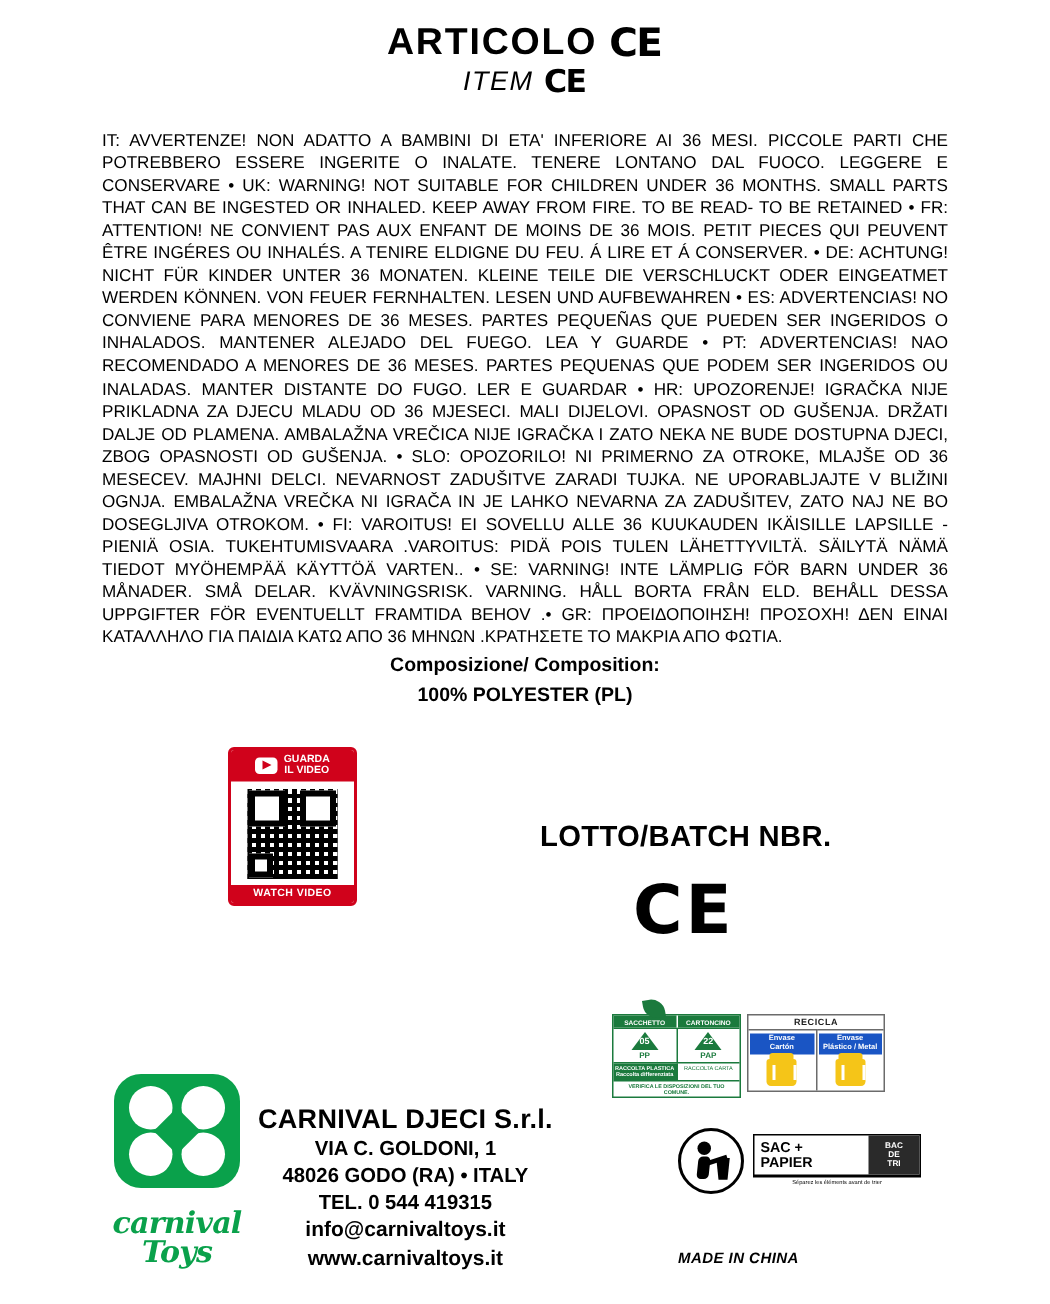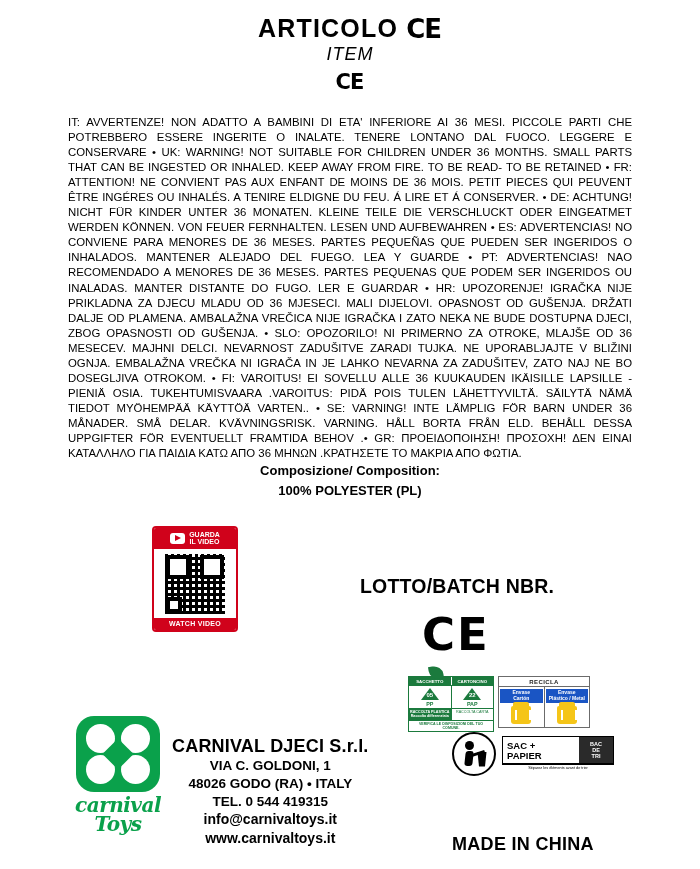--- a/index.html
+++ b/index.html
@@ -33,21 +33,20 @@
     font-size: 25px;
     font-weight: bold;
     letter-spacing: 1.2px;
   }
   .header-row2 {
     display: flex;
     align-items: center;
     justify-content: center;
     gap: 7px;
     margin-top: 1px;
-    flex-direction: column;
   }
   .item {
     font-size: 18px;
     font-style: italic;
     letter-spacing: 1px;
   }
 
   
   .ce {
     display: inline-flex;
@@ -321,21 +320,21 @@
     left: 4px; top: 4px;
     width: 12px; height: 10px;
     border-left: 2px solid #fff;
     border-right: 2px solid #fff;
   }
 
   .rec-row2 {
     display: flex;
     align-items: center;
     gap: 6px;
-    margin-top: 0;
+    margin-top: 20px;
     margin-left: 44px;
   }
   .tidyman {
     width: 44px; height: 44px;
     border: 2px solid #000;
     border-radius: 50%;
     position: relative;
     flex: none;
   }
   .tidyman .tm-body {
@@ -436,21 +435,21 @@
     background: #0aa14b;
   }
   .clover-word {
     font-family: "DejaVu Serif", serif;
     font-weight: bold;
     font-style: italic;
     color: #0aa14b;
     font-size: 20px;
     line-height: .95;
     letter-spacing: -.5px;
-    margin-top: 4px;
+    margin-top: 14px;
   }
   .brand-text {
     padding-top: 20px;
     text-align: center;
   }
   .brand-name {
     font-size: 18px;
     font-weight: bold;
     letter-spacing: .2px;
   }
@@ -461,22 +460,23 @@
   }
   .brand-web {
     font-size: 14px;
     font-weight: bold;
     line-height: 1.32;
   }
   .made-in {
     position: absolute;
     left: 452px;
     top: 834px;
-    font-size: 18px;
-    font-weight: bold;
+    font-size: 10px;
+    font-weight: bold;
+    font-style: italic;
     letter-spacing: .3px;
   }
 </style>
 </head>
 <body>
 
 <div class="page">
 
   <div class="header">
     <div class="header-row1">

